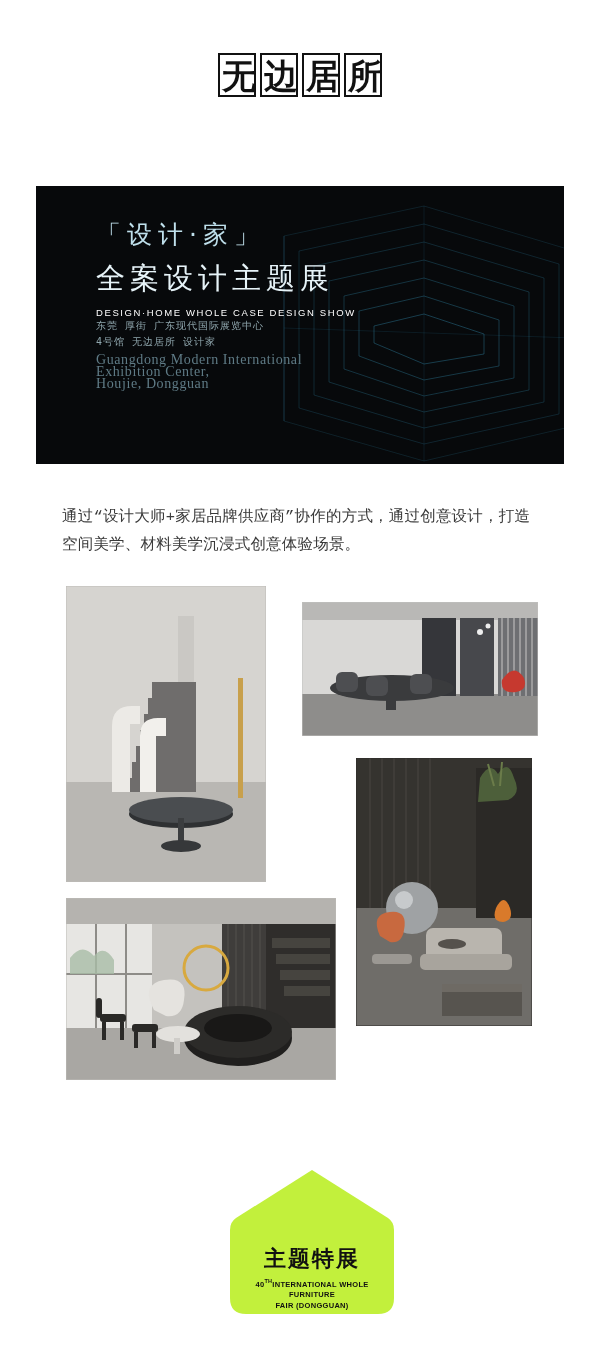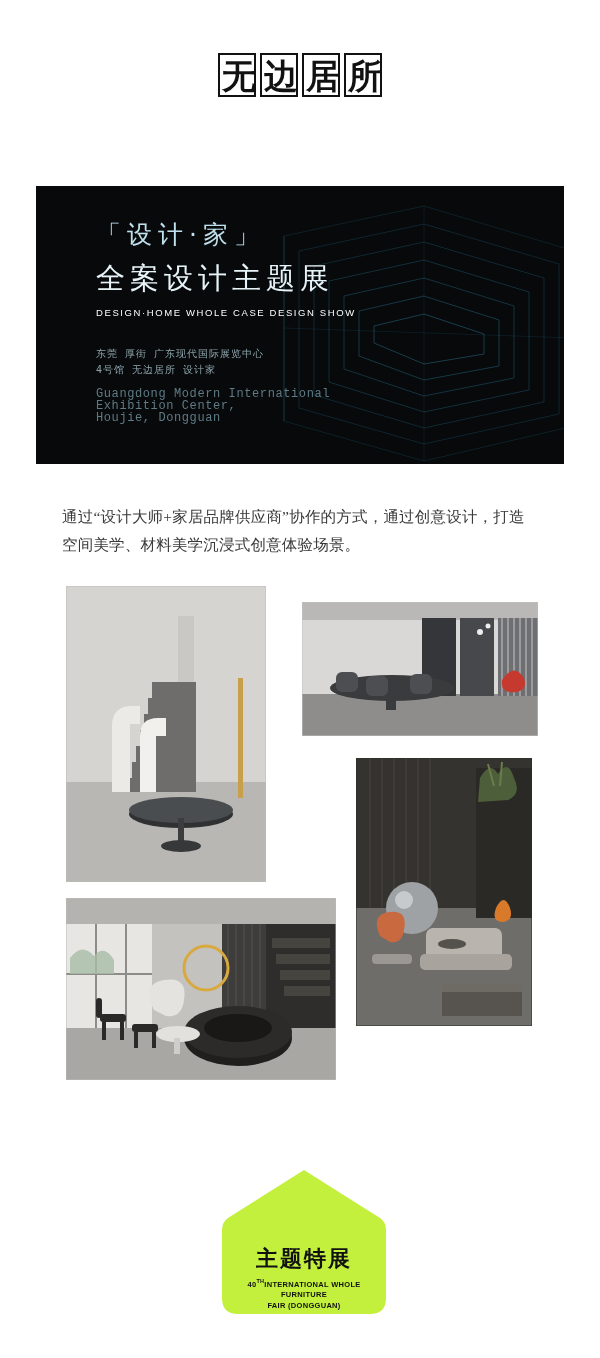--- a/index.html
+++ b/index.html
@@ -85,62 +85,61 @@
     white-space:nowrap;
   }
   .hero-sub-en{
     margin-top:8px;
     font-size:9.5px;
     letter-spacing:1.6px;
     color:#ffffff;
     white-space:nowrap;
   }
   .hero-venue-cn{
-    margin-top:28px;
     font-size:10px;
     line-height:16px;
     letter-spacing:1px;
     color:#8fa6ad;
     font-family:"DejaVu Sans Mono","Liberation Mono",monospace;
     white-space:nowrap;
   }
   .hero-venue-en{
-    margin-top:10px;
-    font-size:12px;
+    margin-top:4px;
+    font-size:14px;
     line-height:12px;
     letter-spacing:.6px;
     color:#5f7b86;
-    font-family:Liberation Mono, monospace;
+    font-family:Liberation Serif, serif;
     white-space:nowrap;
   }
 
   
   .intro{
     position:absolute;
     left:62px;
     top:487px;
     width:476px;
     font-size:15.5px;
     line-height:28px;
     color:#3a3a3a;
     letter-spacing:.2px;
-    font-family:Liberation Serif, serif;
+    font-family:Liberation Mono, monospace;
   }
 
   
   .photo{position:absolute;overflow:hidden;background:#c9c9c9;}
   .p1{left:66px;top:586px;width:200px;height:296px;}
   .p2{left:302px;top:602px;width:236px;height:134px;}
   .p3{left:356px;top:758px;width:176px;height:268px;}
   .p4{left:66px;top:898px;width:270px;height:182px;}
 
   
   .badge{
     position:absolute;
-    left:220px;
+    left:228px;
     top:1168px;
     width:168px;
     height:148px;
   }
   .badge svg{display:block;}
   .badge-cn{
     position:absolute;
     left:0;
     top:76px;
     width:168px;

